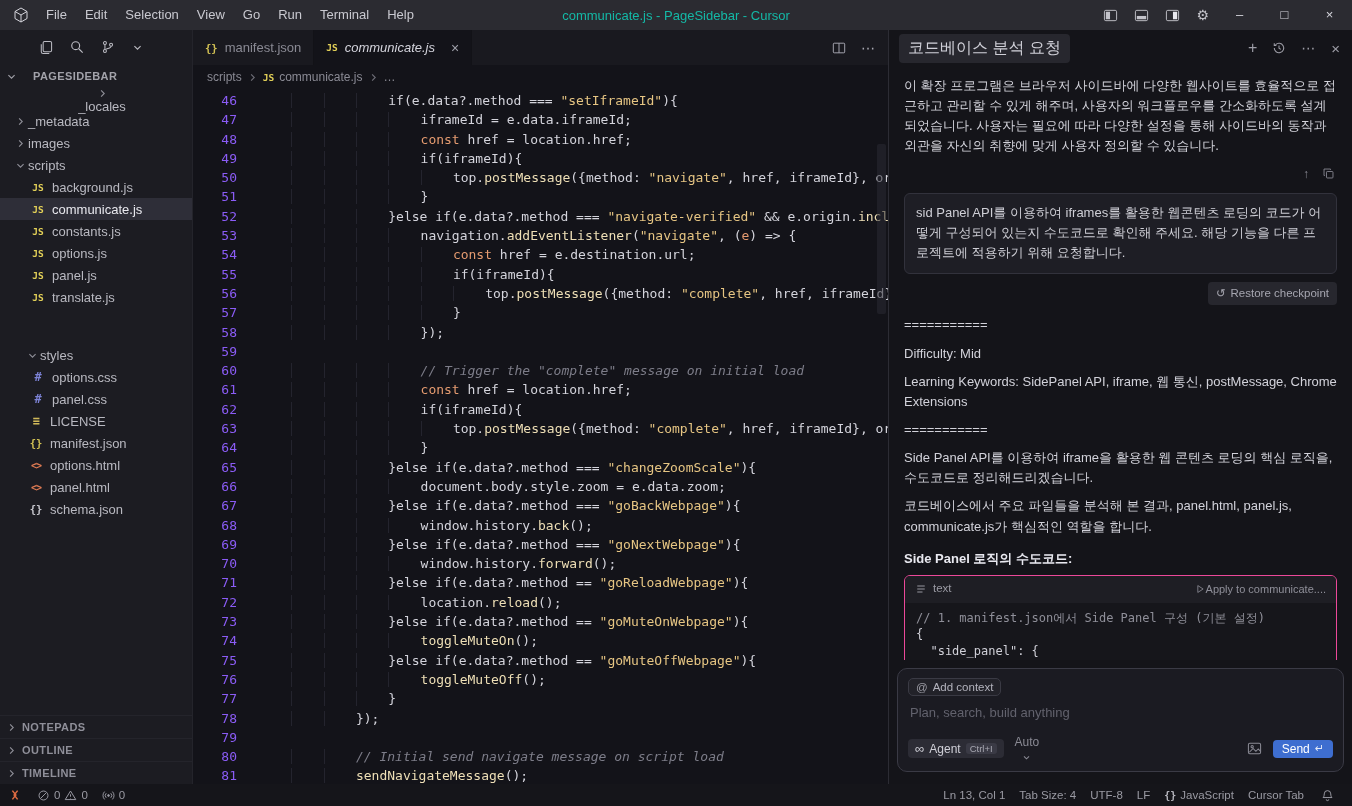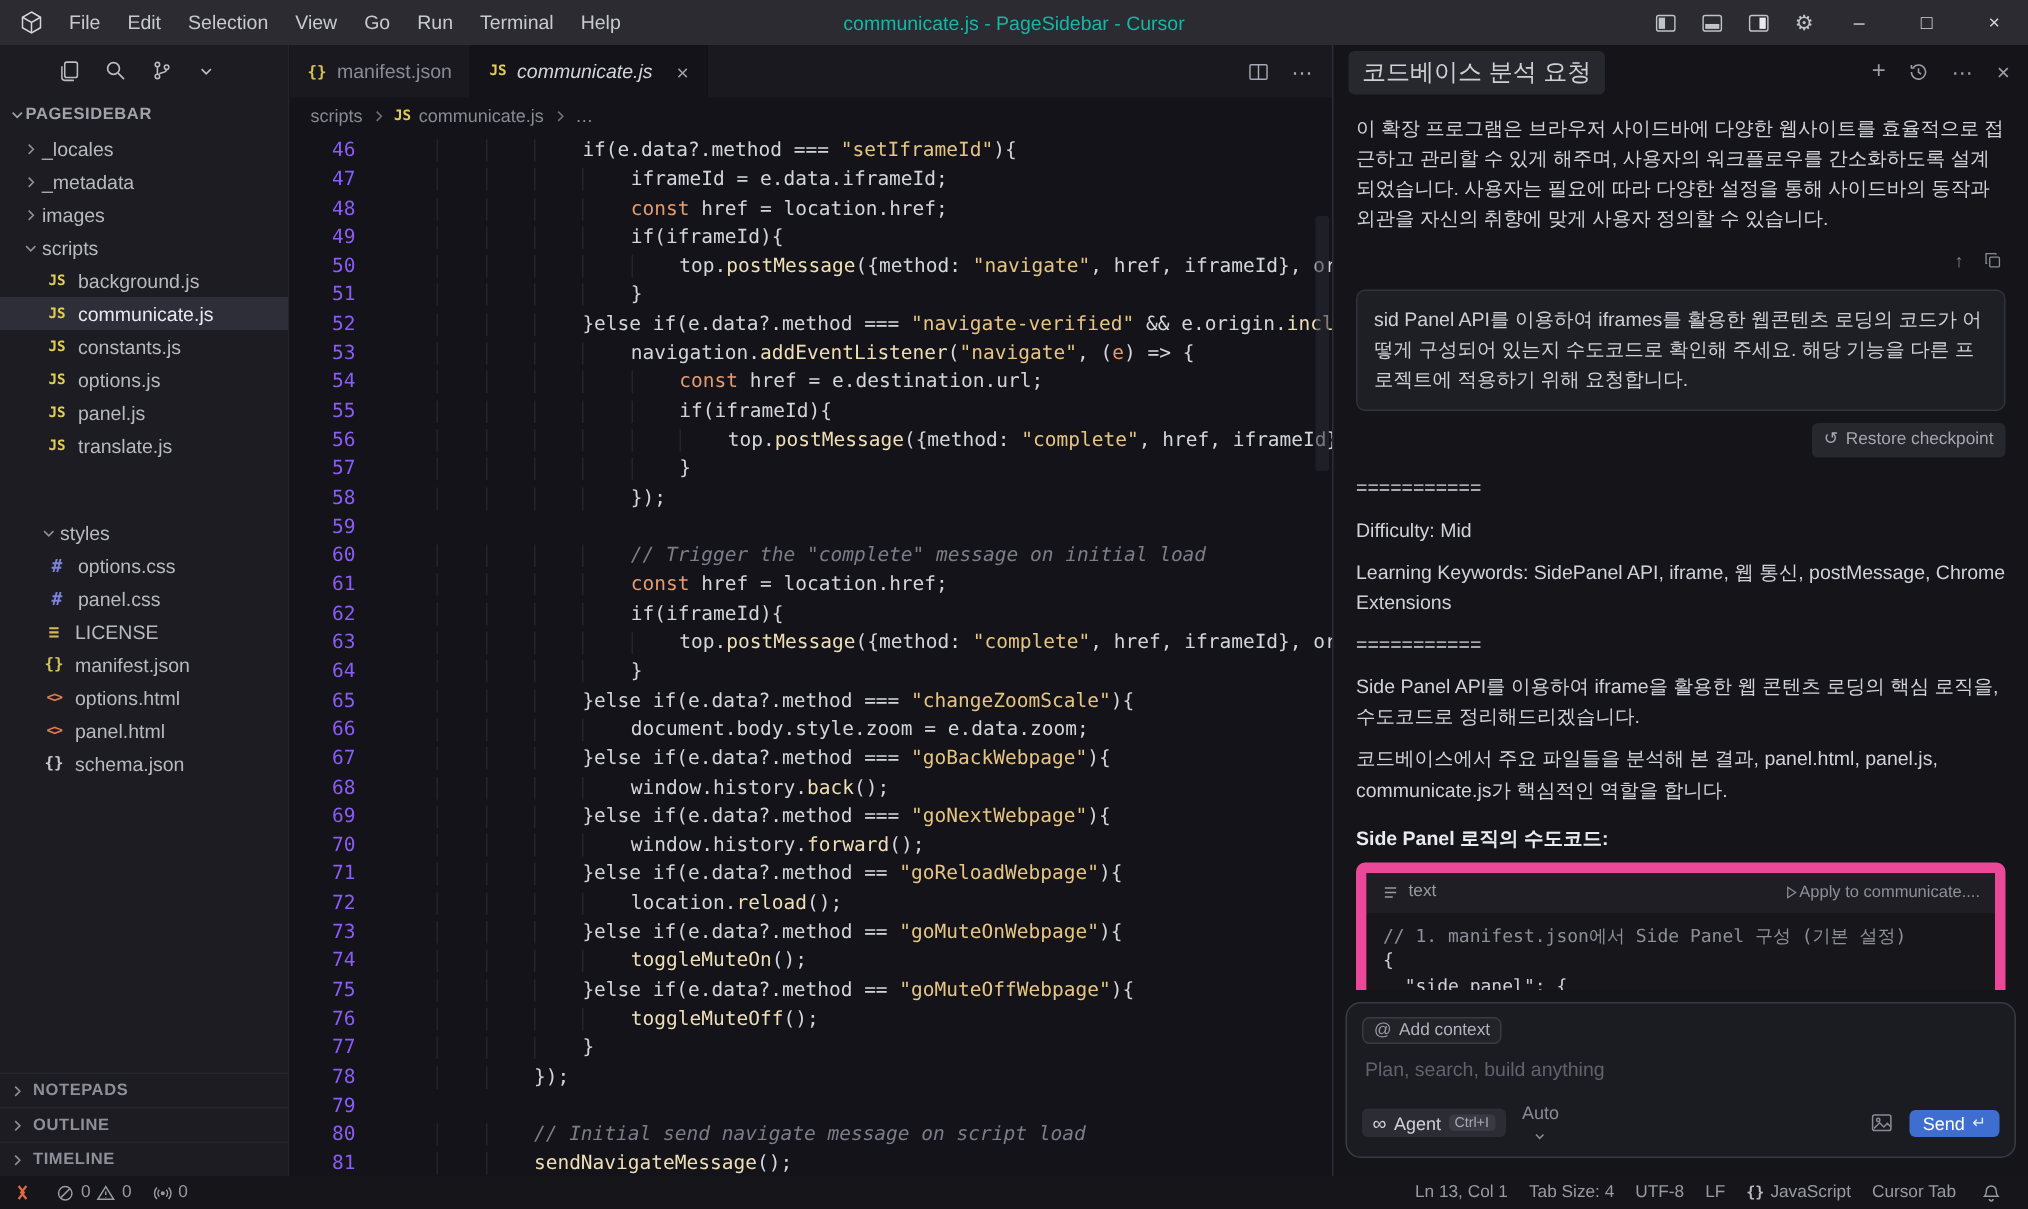--- a/index.html
+++ b/index.html
@@ -18,21 +18,21 @@
   .tb-icon{padding:0 8px;}
   .gear{font-size:14px;}
   .win-btn{width:45px;text-align:center;line-height:30px;font-size:13px;color:#d5d5dc;}
 
   
   .main{height:754px;display:flex;flex:none;}
 
   
   .sidebar{width:192px;flex:none;background:#1c1c22;display:flex;flex-direction:column;border-right:1px solid #24242b;}
   .sb-toolbar{height:34px;flex:none;display:flex;align-items:center;padding-left:38px;gap:17px;color:#bcbcc4;}
-  .sb-section{height:24px;flex:none;display:flex;align-items:center;padding-left:6px;gap:0;font-size:11px;font-weight:bold;letter-spacing:.4px;color:#a2a2aa;}
+  .sb-section{height:24px;flex:none;display:flex;align-items:center;padding-left:6px;gap:16px;font-size:11px;font-weight:bold;letter-spacing:.4px;color:#a2a2aa;}
   .file-tree{flex:1;overflow:hidden;font-size:13px;color:#b9b9c1;}
   .tree-row{height:22px;display:flex;align-items:center;white-space:nowrap;}
   .tree-row .chev{width:16px;color:#8f8f98;flex:none;display:inline-flex;justify-content:center;}
   .tree-row.selected{background:#2e2e38;color:#e8e8ee;}
   .tree-row .fic{width:16px;margin-right:6px;flex:none;display:inline-flex;justify-content:center;}
   .g{font-family:"DejaVu Sans Mono",monospace;font-size:10.5px;font-weight:bold;}
   .g-js{color:#e0ce57;font-size:9.5px;}
   .g-json{color:#d3c254;}
   .g-jsong{color:#c8c8cf;}
   .g-css{color:#7c82d6;font-size:12px;}
@@ -73,21 +73,21 @@
   .ch-icons{margin-left:auto;display:flex;align-items:center;gap:15px;color:#9d9da6;}
   .ch-icons .plus{font-size:16px;}
   .ch-icons .x{font-size:15px;}
   .chat-body{flex:1;overflow:hidden;padding:2px 15px 0;font-size:13px;line-height:1.55;color:#d2d2da;}
   .chat-p{margin:8px 0;}
   .msg-actions{display:flex;justify-content:flex-end;gap:13px;color:#8a8a94;margin:4px 2px 10px;font-size:12px;}
   .user-card{background:#1e1e25;border:1px solid #32323c;border-radius:6px;padding:9px 11px;margin:2px 0 8px;color:#cfcfd6;}
   .restore-row{display:flex;justify-content:flex-end;margin:2px 0 10px;}
   .restore-chip{display:inline-flex;align-items:center;gap:5px;background:#27272e;border-radius:4px;padding:3px 8px;font-size:11.5px;color:#a6a6b0;}
   .chat-h{font-weight:bold;color:#e9e9f0;margin:12px 0 6px;}
-  .chat-code{border:7px solid #ec4899;border-radius:6px;overflow:hidden;margin:6px 0 10px;}
+  .chat-code{border:1px solid #ec4899;border-radius:6px;overflow:hidden;margin:6px 0 10px;}
   .cc-head{height:27px;background:#1e1e24;display:flex;align-items:center;padding:0 10px;gap:6px;color:#9a9aa3;font-size:11.5px;}
   .cc-apply{margin-left:auto;display:inline-flex;align-items:center;gap:1px;font-size:11px;color:#8f8f99;white-space:nowrap;}
   .cc-body{background:#16161b;padding:7px 11px 9px;font-family:"DejaVu Sans Mono",monospace;font-size:12px;line-height:16.5px;color:#d0d0d8;white-space:pre;}
   .cc-body .tok-cm{font-style:normal;color:#8f8f99;}
   .chat-input{flex:none;margin:8px 8px 12px;border:1px solid #3a3a45;border-radius:10px;background:#1b1b22;padding:8px 10px 9px;}
   .ctx-chip{display:inline-flex;align-items:center;gap:5px;border:1px solid #3a3a44;background:#222229;border-radius:5px;padding:2px 7px;font-size:11.5px;color:#b3b3bd;}
   .ctx-chip .at{color:#9a9aa3;}
   .ci-placeholder{margin:9px 2px 0;font-size:13px;color:#62626d;}
   .ci-bottom{display:flex;align-items:center;margin-top:15px;}
   .agent-chip{display:inline-flex;align-items:center;gap:5px;background:#2c2c35;border-radius:4px;padding:2px 7px;font-size:12px;color:#d0d0d8;}
@@ -185,21 +185,21 @@
       </div>
       <div class="sb-section">
         <span class="icon">
             <svg width="11" height="11" viewBox="0 0 16 16" fill="none" stroke="currentColor" stroke-width="1.6">
               <path d="M3.5 6l4.5 4.5L12.5 6"></path>
             </svg>
           </span>
         <span>PAGESIDEBAR</span>
       </div>
       <div class="file-tree">
-          <div class="tree-row" style="padding-left: 12px;">
+          <div class="tree-row" style="padding-left: 12px; flex-direction: column;">
             <span class="chev">
               <svg width="11" height="11" viewBox="0 0 16 16" fill="none" stroke="currentColor" stroke-width="1.6">
                 <path d="M6 3.5l4.5 4.5L6 12.5"></path>
               </svg>
             </span>
             <span class="tree-label">_locales</span>
           </div>
           <div class="tree-row" style="padding-left: 12px;">
             <span class="chev">
               <svg width="11" height="11" viewBox="0 0 16 16" fill="none" stroke="currentColor" stroke-width="1.6">

